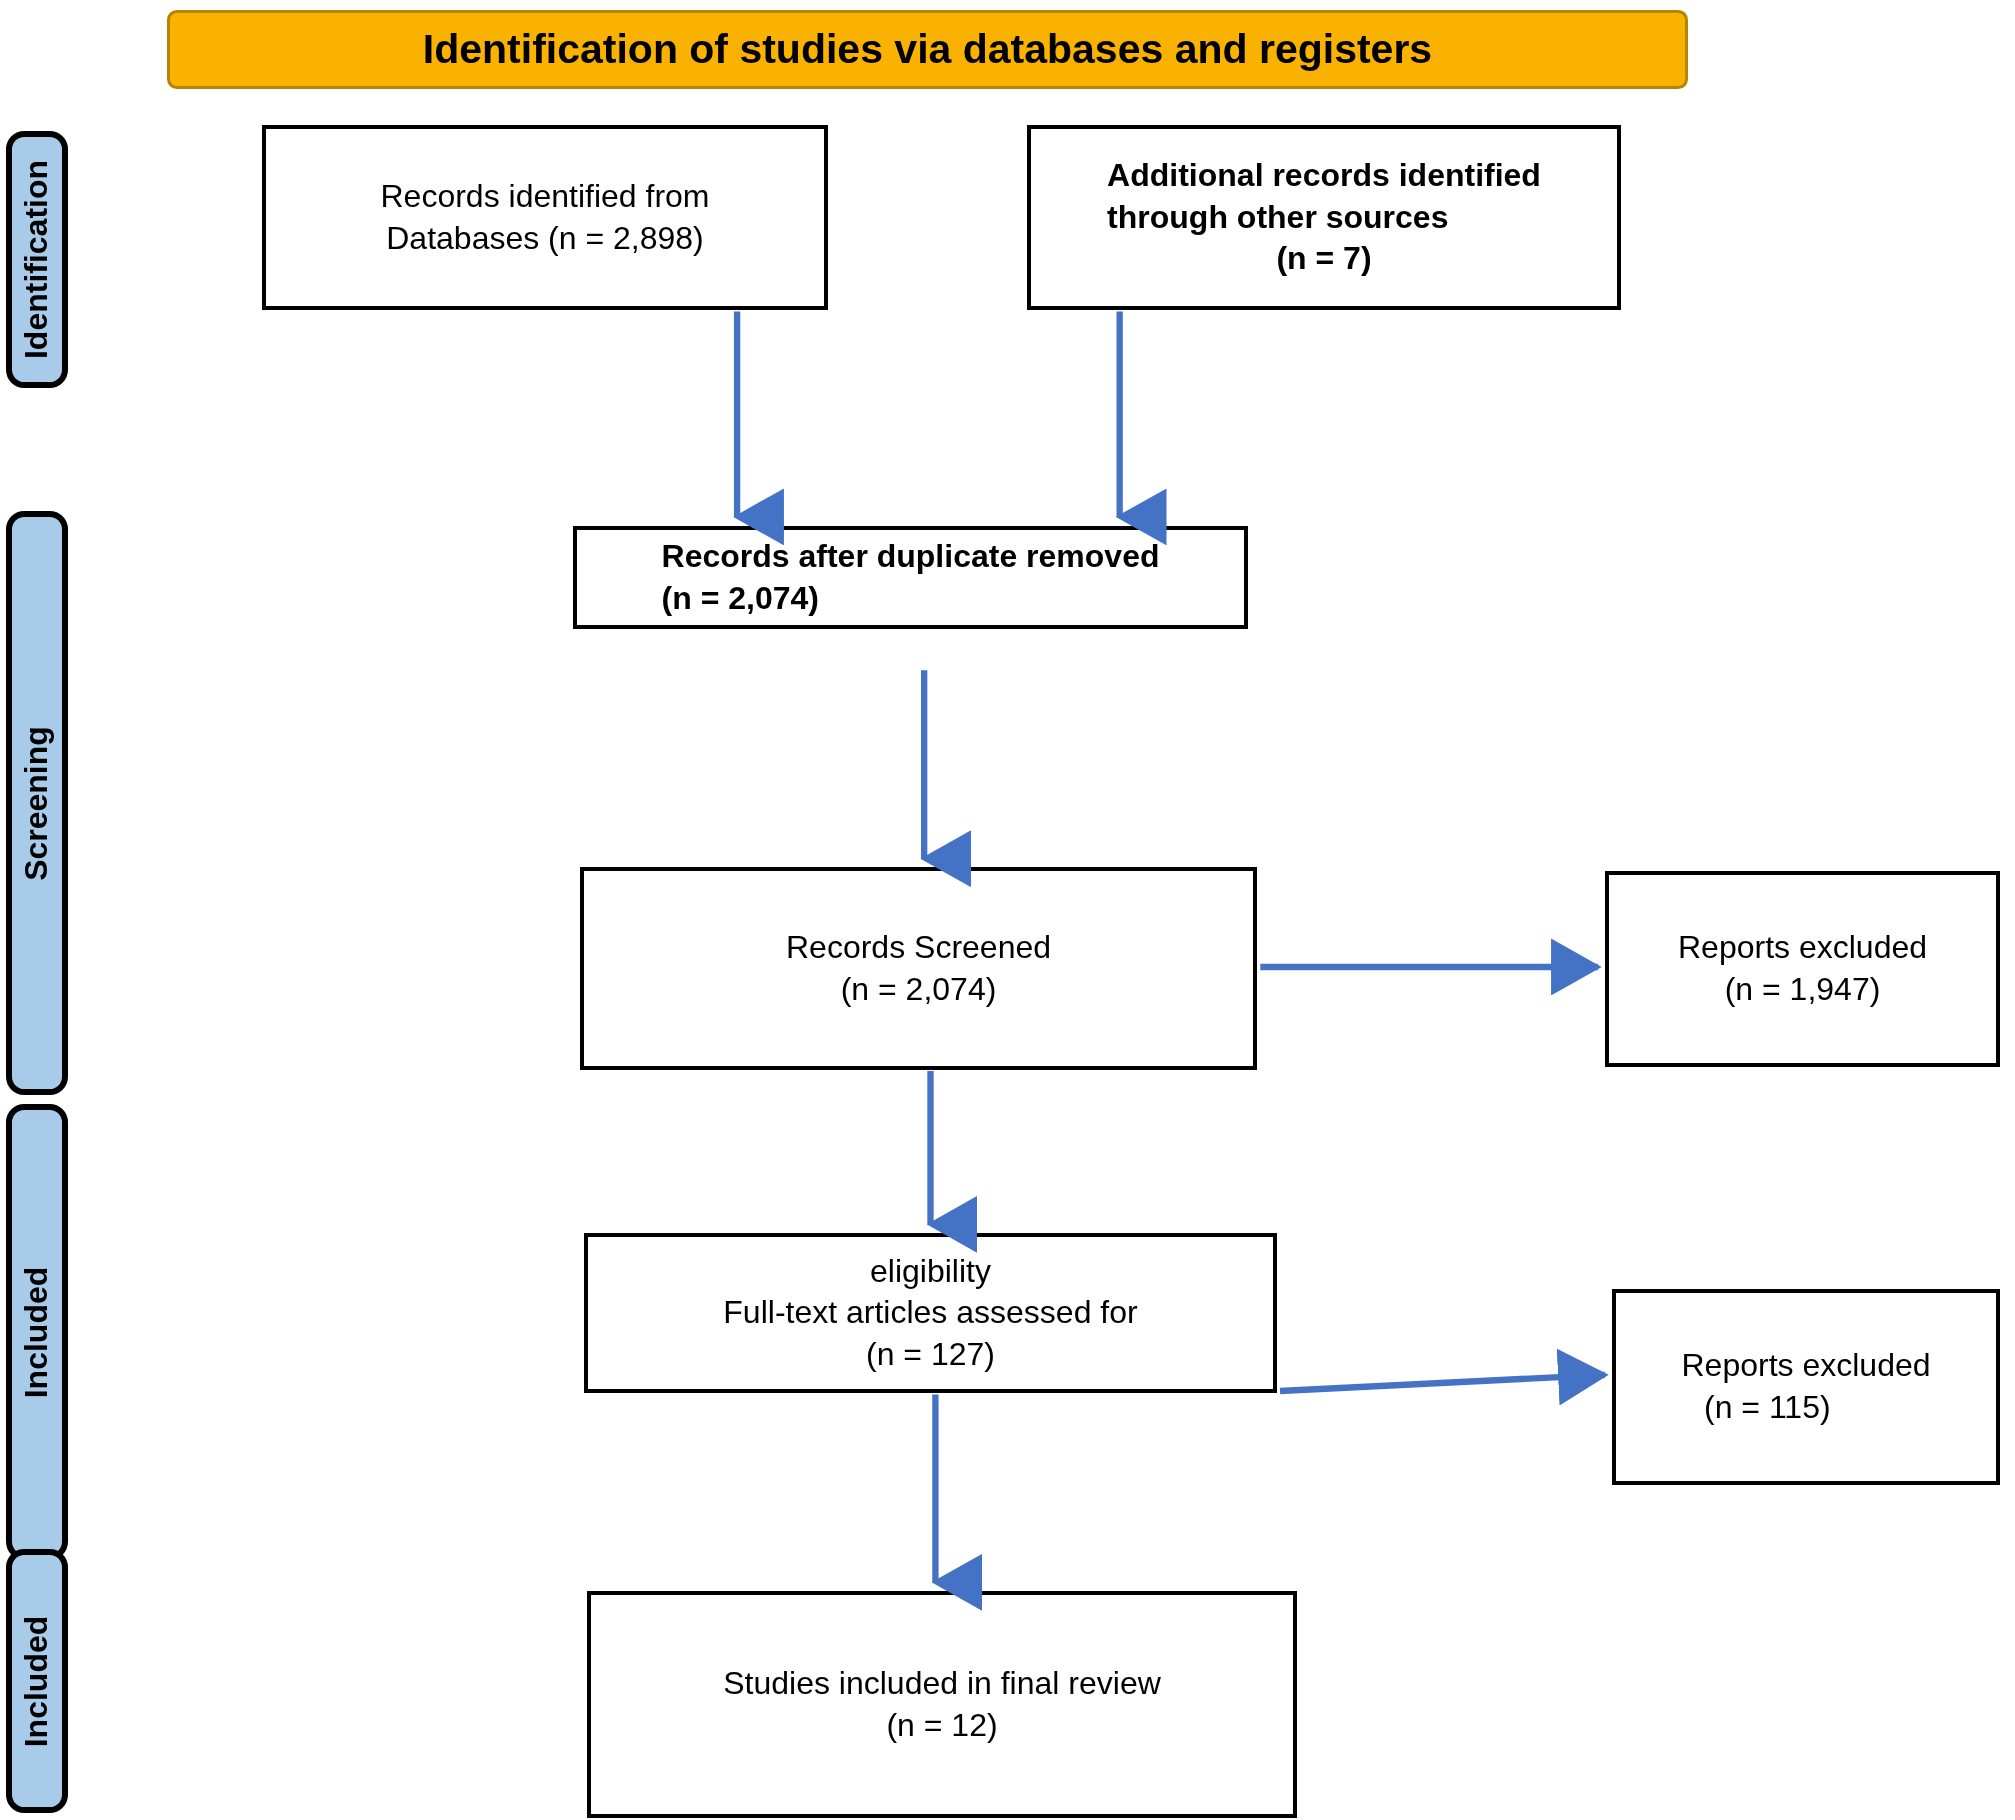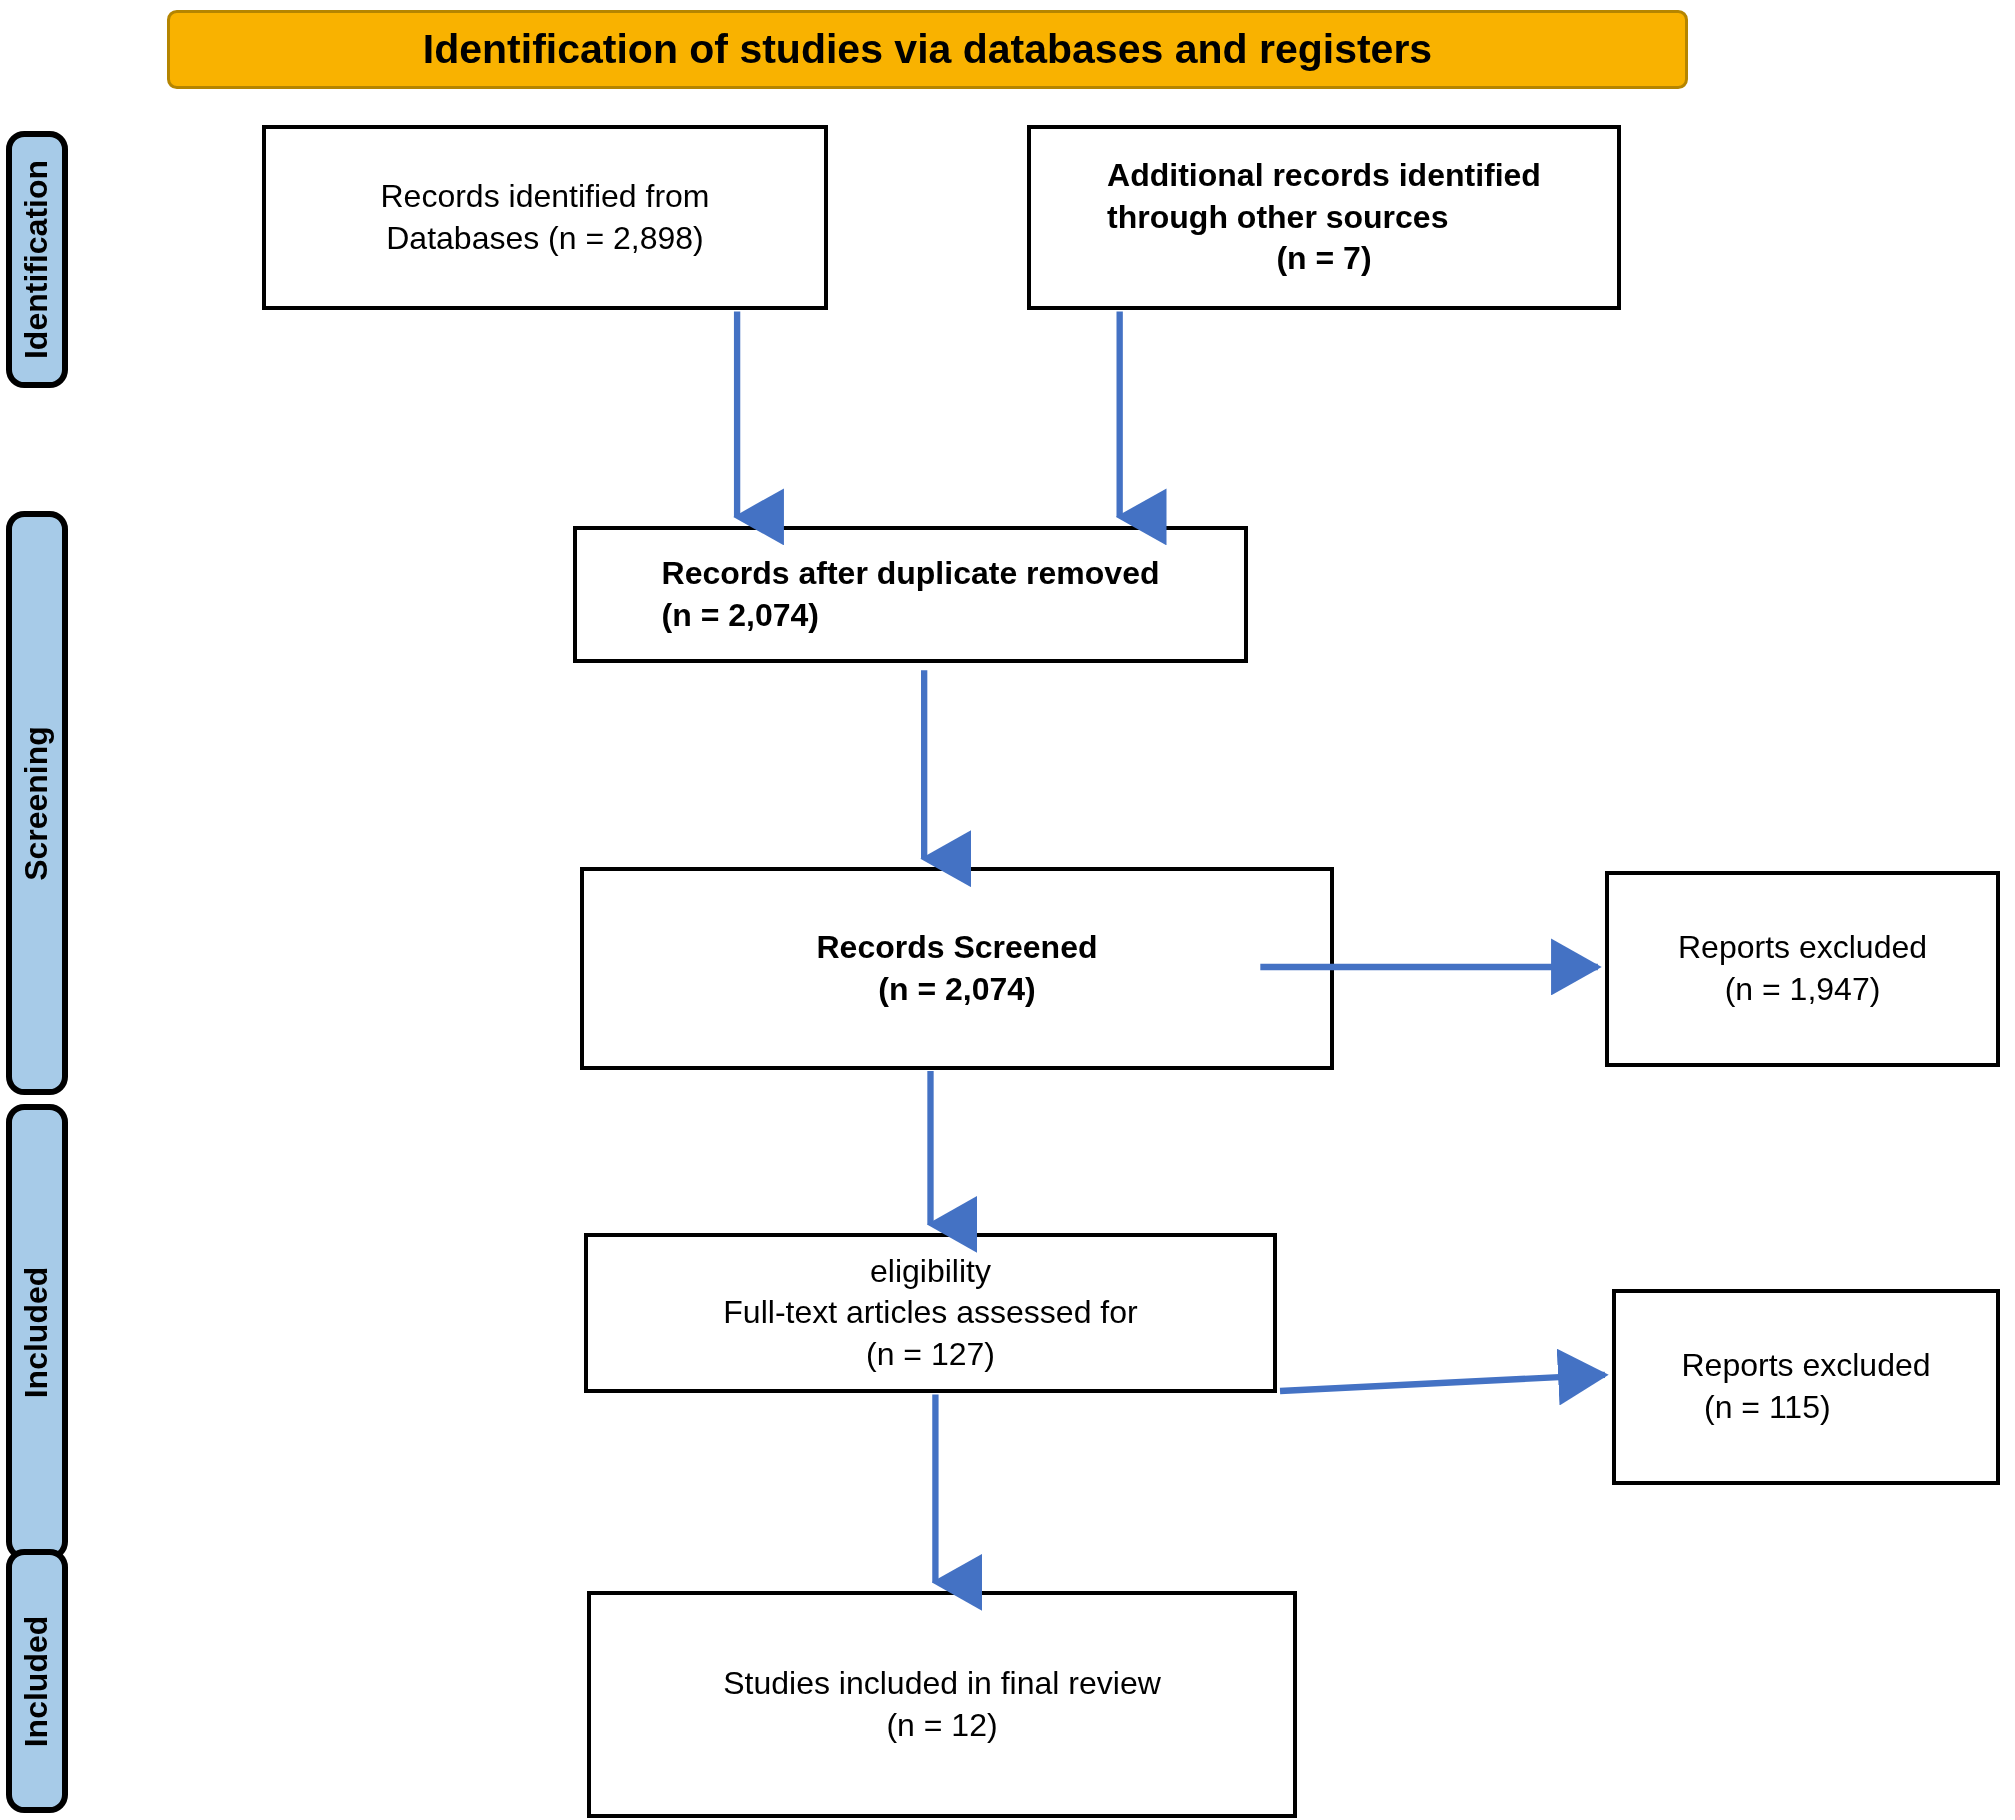--- a/index.html
+++ b/index.html
@@ -114,28 +114,28 @@
   </div>
 
   <div class="box" style="left:1027px; top:125px; width:594px; height:185px;">
     <div class="txt left">
       <div>Additional records identified</div>
       <div>through other sources</div>
       <div style="text-align:center;">(n = 7)</div>
     </div>
   </div>
 
-  <div class="box" style="left:573px; top:526px; width:675px; height:137px;">
+  <div class="box" style="left:573px; top:526px; width:675px; height:103px;">
     <div class="txt left">
       <div>Records after duplicate removed</div>
       <div>(n = 2,074)</div>
     </div>
   </div>
 
-  <div class="box" style="left:580px; top:867px; width:754px; height:203px;font-weight:bold;">
+  <div class="box" style="left:580px; top:867px; width:677px; height:203px;">
     <div class="txt">
       <div>Records Screened</div>
       <div>(n = 2,074)</div>
     </div>
   </div>
 
   <div class="box" style="left:1605px; top:871px; width:395px; height:196px;">
     <div class="txt">
       <div>Reports excluded</div>
       <div>(n = 1,947)</div>

